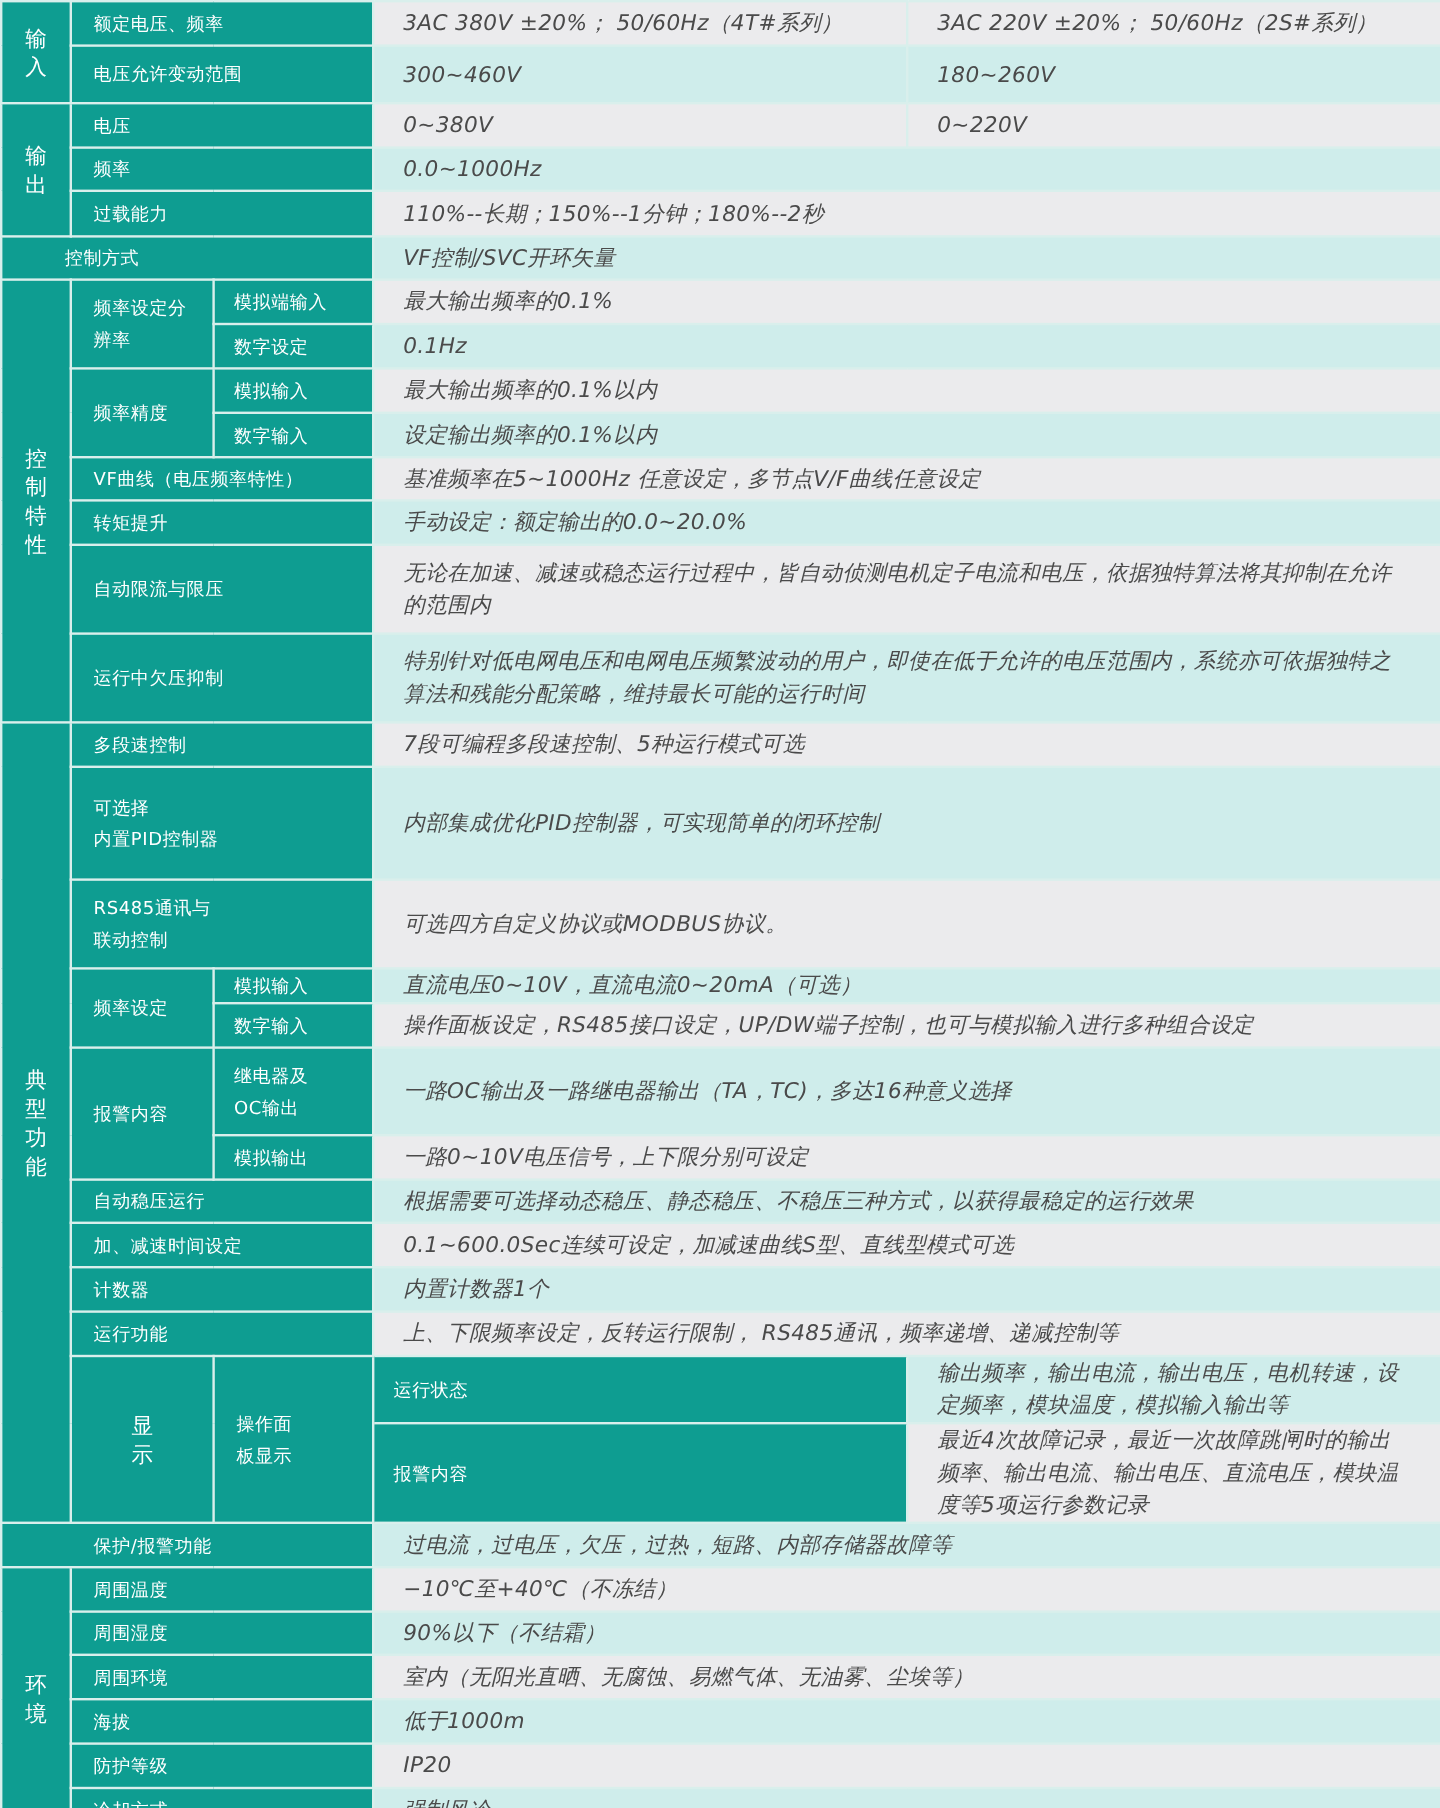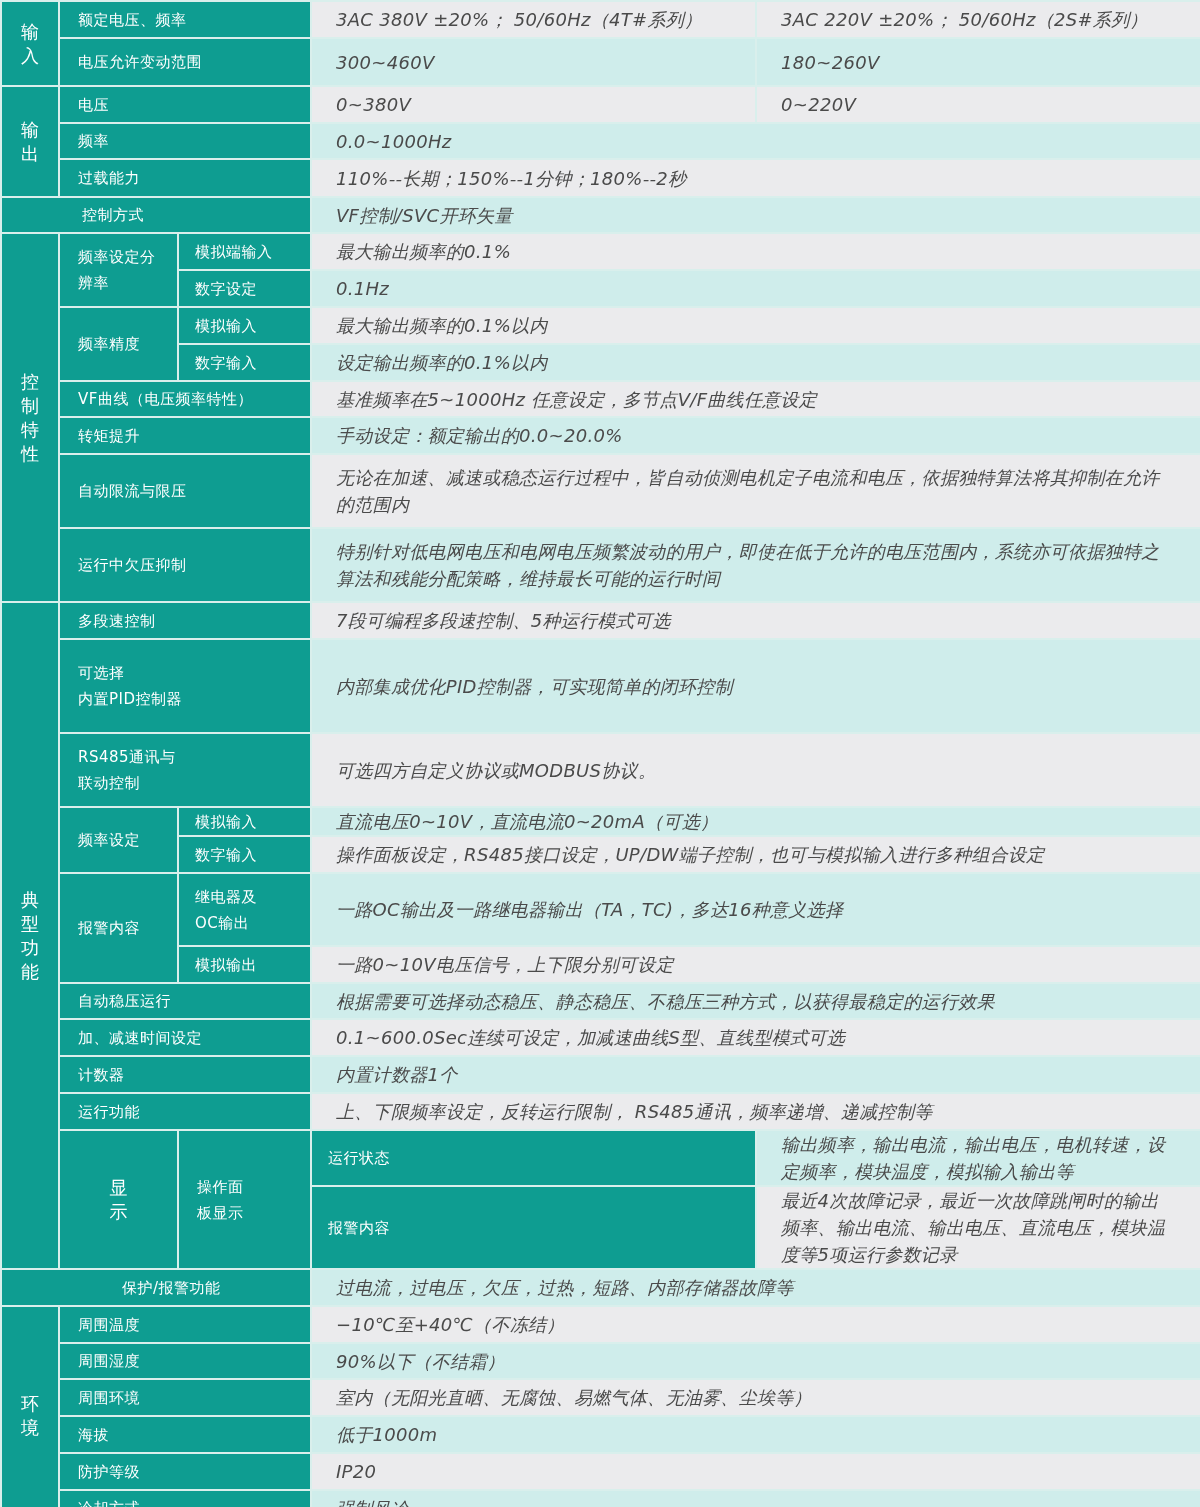--- a/index.html
+++ b/index.html
@@ -82,21 +82,21 @@
     <tr style="height:36px">
       <td class="hdr lbl" colspan="2">频率</td>
       <td class="val even" colspan="2">0.0~1000Hz</td>
     </tr>
     <tr style="height:38px">
       <td class="hdr lbl" colspan="2">过载能力</td>
       <td class="val odd" colspan="2">110%--长期；150%--1分钟；180%--2秒</td>
     </tr>
 
     <tr style="height:36px">
-      <td class="hdr lbl" colspan="3" style="padding-left:80px">控制方式</td>
+      <td class="hdr lbl" colspan="3" style="padding-left:52px">控制方式</td>
       <td class="val even" colspan="2">VF控制/SVC开环矢量</td>
     </tr>
 
     <tr style="height:37px">
       <td class="hdr cat" rowspan="8">
           <span>控制特性</span>
         </td>
       <td class="hdr lbl" rowspan="2" style="padding-right:10px">频率设定分辨率</td>
       <td class="hdr sub">模拟端输入</td>
       <td class="val odd" colspan="2">最大输出频率的0.1%</td>
@@ -200,21 +200,21 @@
       </td>
       <td class="hdr sub">运行状态</td>
       <td class="val even" colspan="2">输出频率，输出电流，输出电压，电机转速，设定频率，模块温度，模拟输入输出等</td>
     </tr>
     <tr style="height:73px">
       <td class="hdr sub">报警内容</td>
       <td class="val odd" colspan="2">最近4次故障记录，最近一次故障跳闸时的输出频率、输出电流、输出电压、直流电压，模块温度等5项运行参数记录</td>
     </tr>
 
     <tr style="height:37px">
-      <td class="hdr lbl" colspan="3" style="padding-left:120px">保护/报警功能</td>
+      <td class="hdr lbl" colspan="3" style="padding-left:76px">保护/报警功能</td>
       <td class="val even" colspan="2">过电流，过电压，欠压，过热，短路、内部存储器故障等</td>
     </tr>
 
     <tr style="height:37px">
       <td class="hdr cat" rowspan="6">
           <span>环境</span>
         </td>
       <td class="hdr lbl" colspan="2">周围温度</td>
       <td class="val odd" colspan="2">−10℃至+40℃（不冻结）</td>
     </tr>

